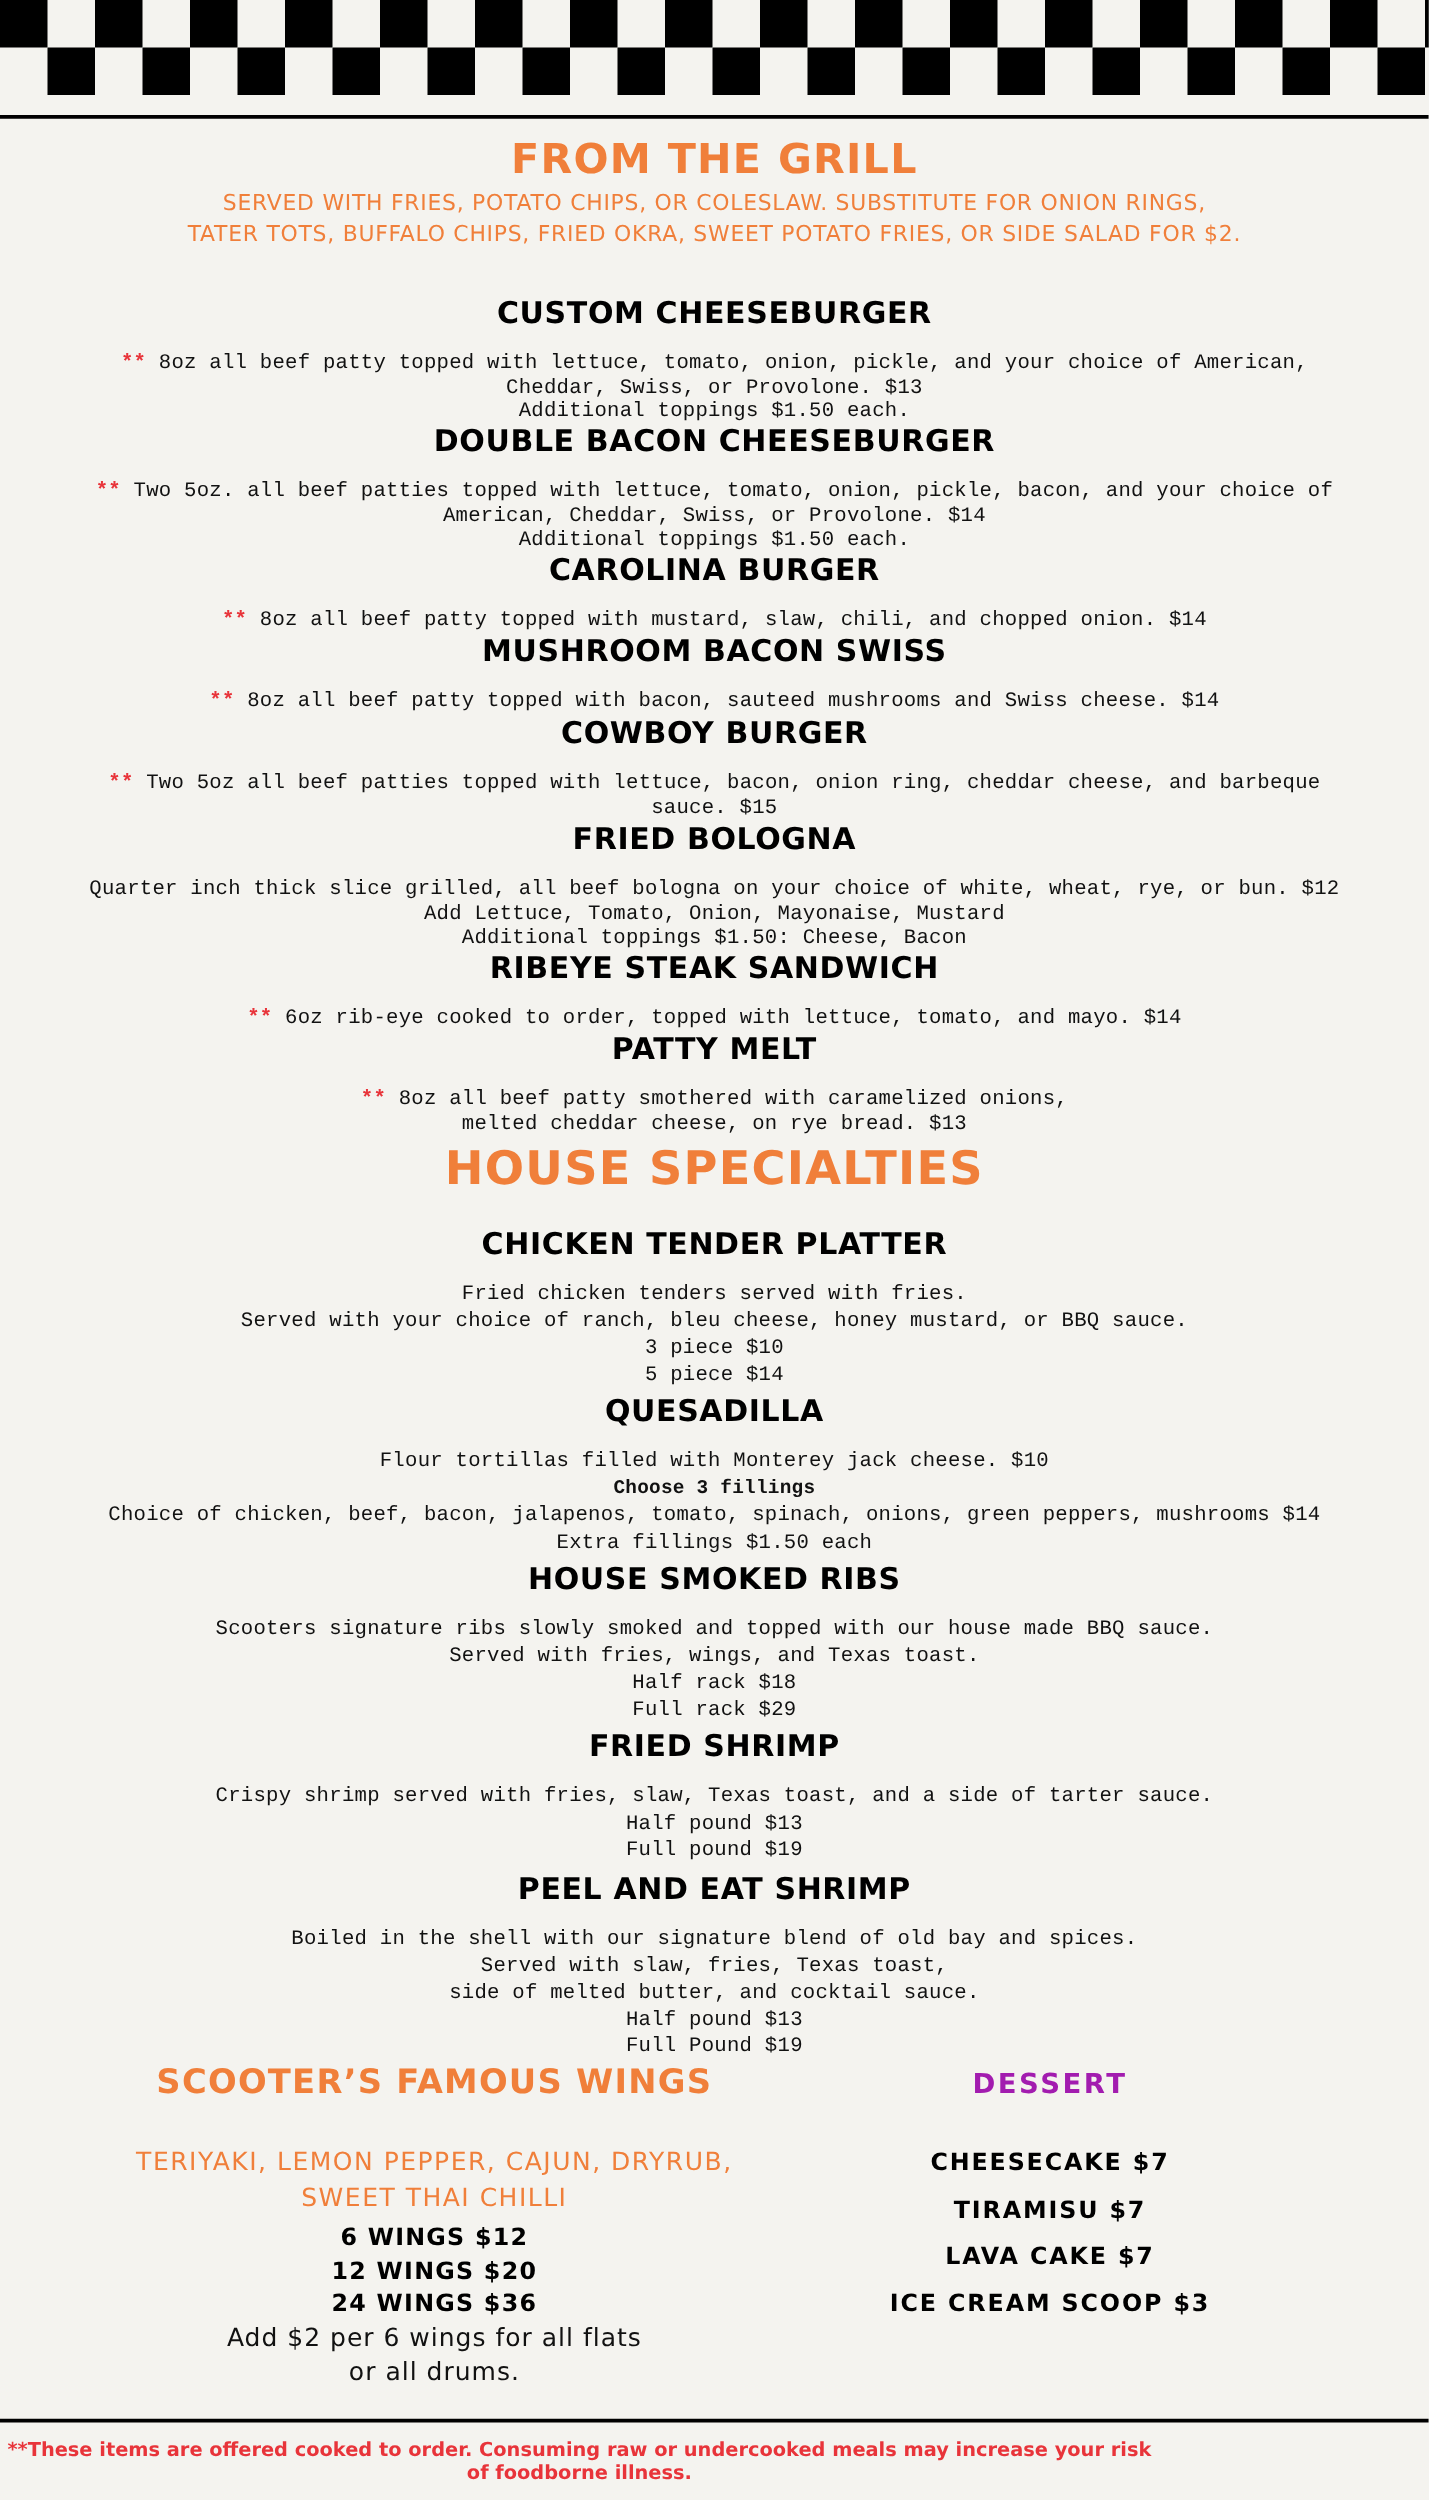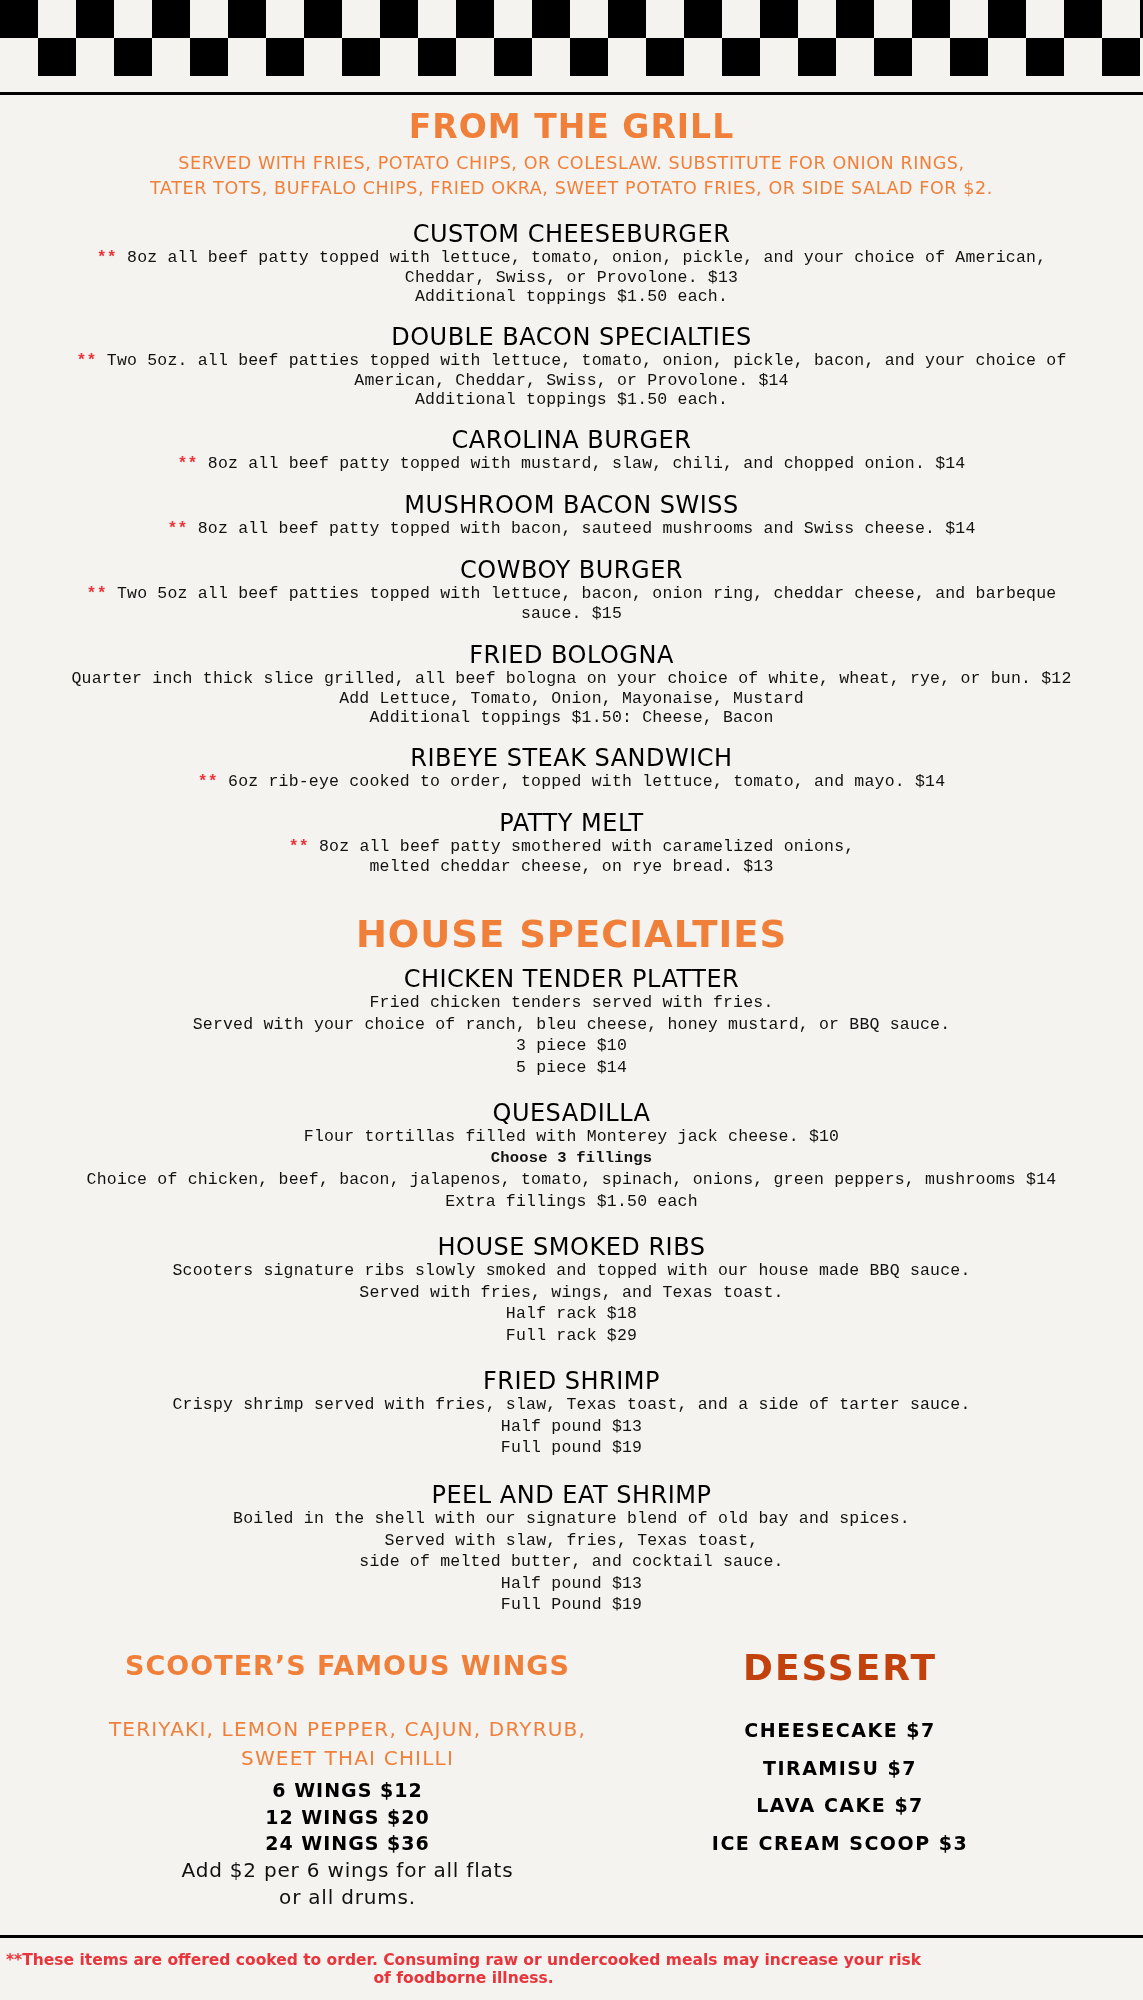--- a/index.html
+++ b/index.html
@@ -53,25 +53,25 @@
     .specialties-title { font-size: 37px; }
     .subtitle {
       color: #f07f3a;
       font-size: 17.5px;
       line-height: 25px;
       letter-spacing: 0.6px;
       margin: 8px 0 0 0;
     }
     .item-name {
       font-family: "DejaVu Sans", sans-serif;
-      font-weight: normal;
+      font-weight: bold;
       font-size: 24px;
       line-height: 28px;
       letter-spacing: 0.5px;
-      margin: 0;
+      margin: 16px;
       color: #000;
     }
     .item-line {
       font-family: Liberation Mono, monospace;
       font-size: 16.5px;
       line-height: 19.5px;
       margin: 0;
       color: #111;
       letter-spacing: 0.2px;
     }
@@ -116,23 +116,23 @@
       color: #111;
     }
     .dessert {
       position: absolute;
       left: 640px;
       width: 400px;
       top: 1650px;
       text-align: center;
     }
     .dessert-title {
-      color: #c2410c;
-      font-weight: bold;
-      font-size: 36px;
+      color: #a21caf;
+      font-weight: bold;
+      font-size: 22px;
       letter-spacing: 2px;
       line-height: 36px;
       margin: 0 0 26px 0;
     }
     .dessert-item {
       font-weight: bold;
       font-size: 19px;
       line-height: 37.5px;
       letter-spacing: 1.5px;
       margin: 0;
@@ -228,21 +228,21 @@
 </div>
 
 <div class="section" style="top:220px;">
   <h2 class="item-name">CUSTOM CHEESEBURGER</h2>
   <p class="item-line"><span class="star">**</span> <span>8oz all beef patty topped with lettuce, tomato, onion, pickle, and your choice of American,</span></p>
   <p class="item-line">Cheddar, Swiss, or Provolone. $13</p>
   <p class="item-line">Additional toppings $1.50 each.</p>
 </div>
 
 <div class="section" style="top:323px;">
-  <h2 class="item-name">DOUBLE BACON SPECIALTIES</h2>
+  <h2 class="item-name">DOUBLE BACON CHEESEBURGER</h2>
   <p class="item-line"><span class="star">**</span> <span>Two 5oz. all beef patties topped with lettuce, tomato, onion, pickle, bacon, and your choice of</span></p>
   <p class="item-line">American, Cheddar, Swiss, or Provolone. $14</p>
   <p class="item-line">Additional toppings $1.50 each.</p>
 </div>
 
 <div class="section" style="top:426px;">
   <h2 class="item-name">CAROLINA BURGER</h2>
   <p class="item-line"><span class="star">**</span> <span>8oz all beef patty topped with mustard, slaw, chili, and chopped onion. $14</span></p>
 </div>
 

